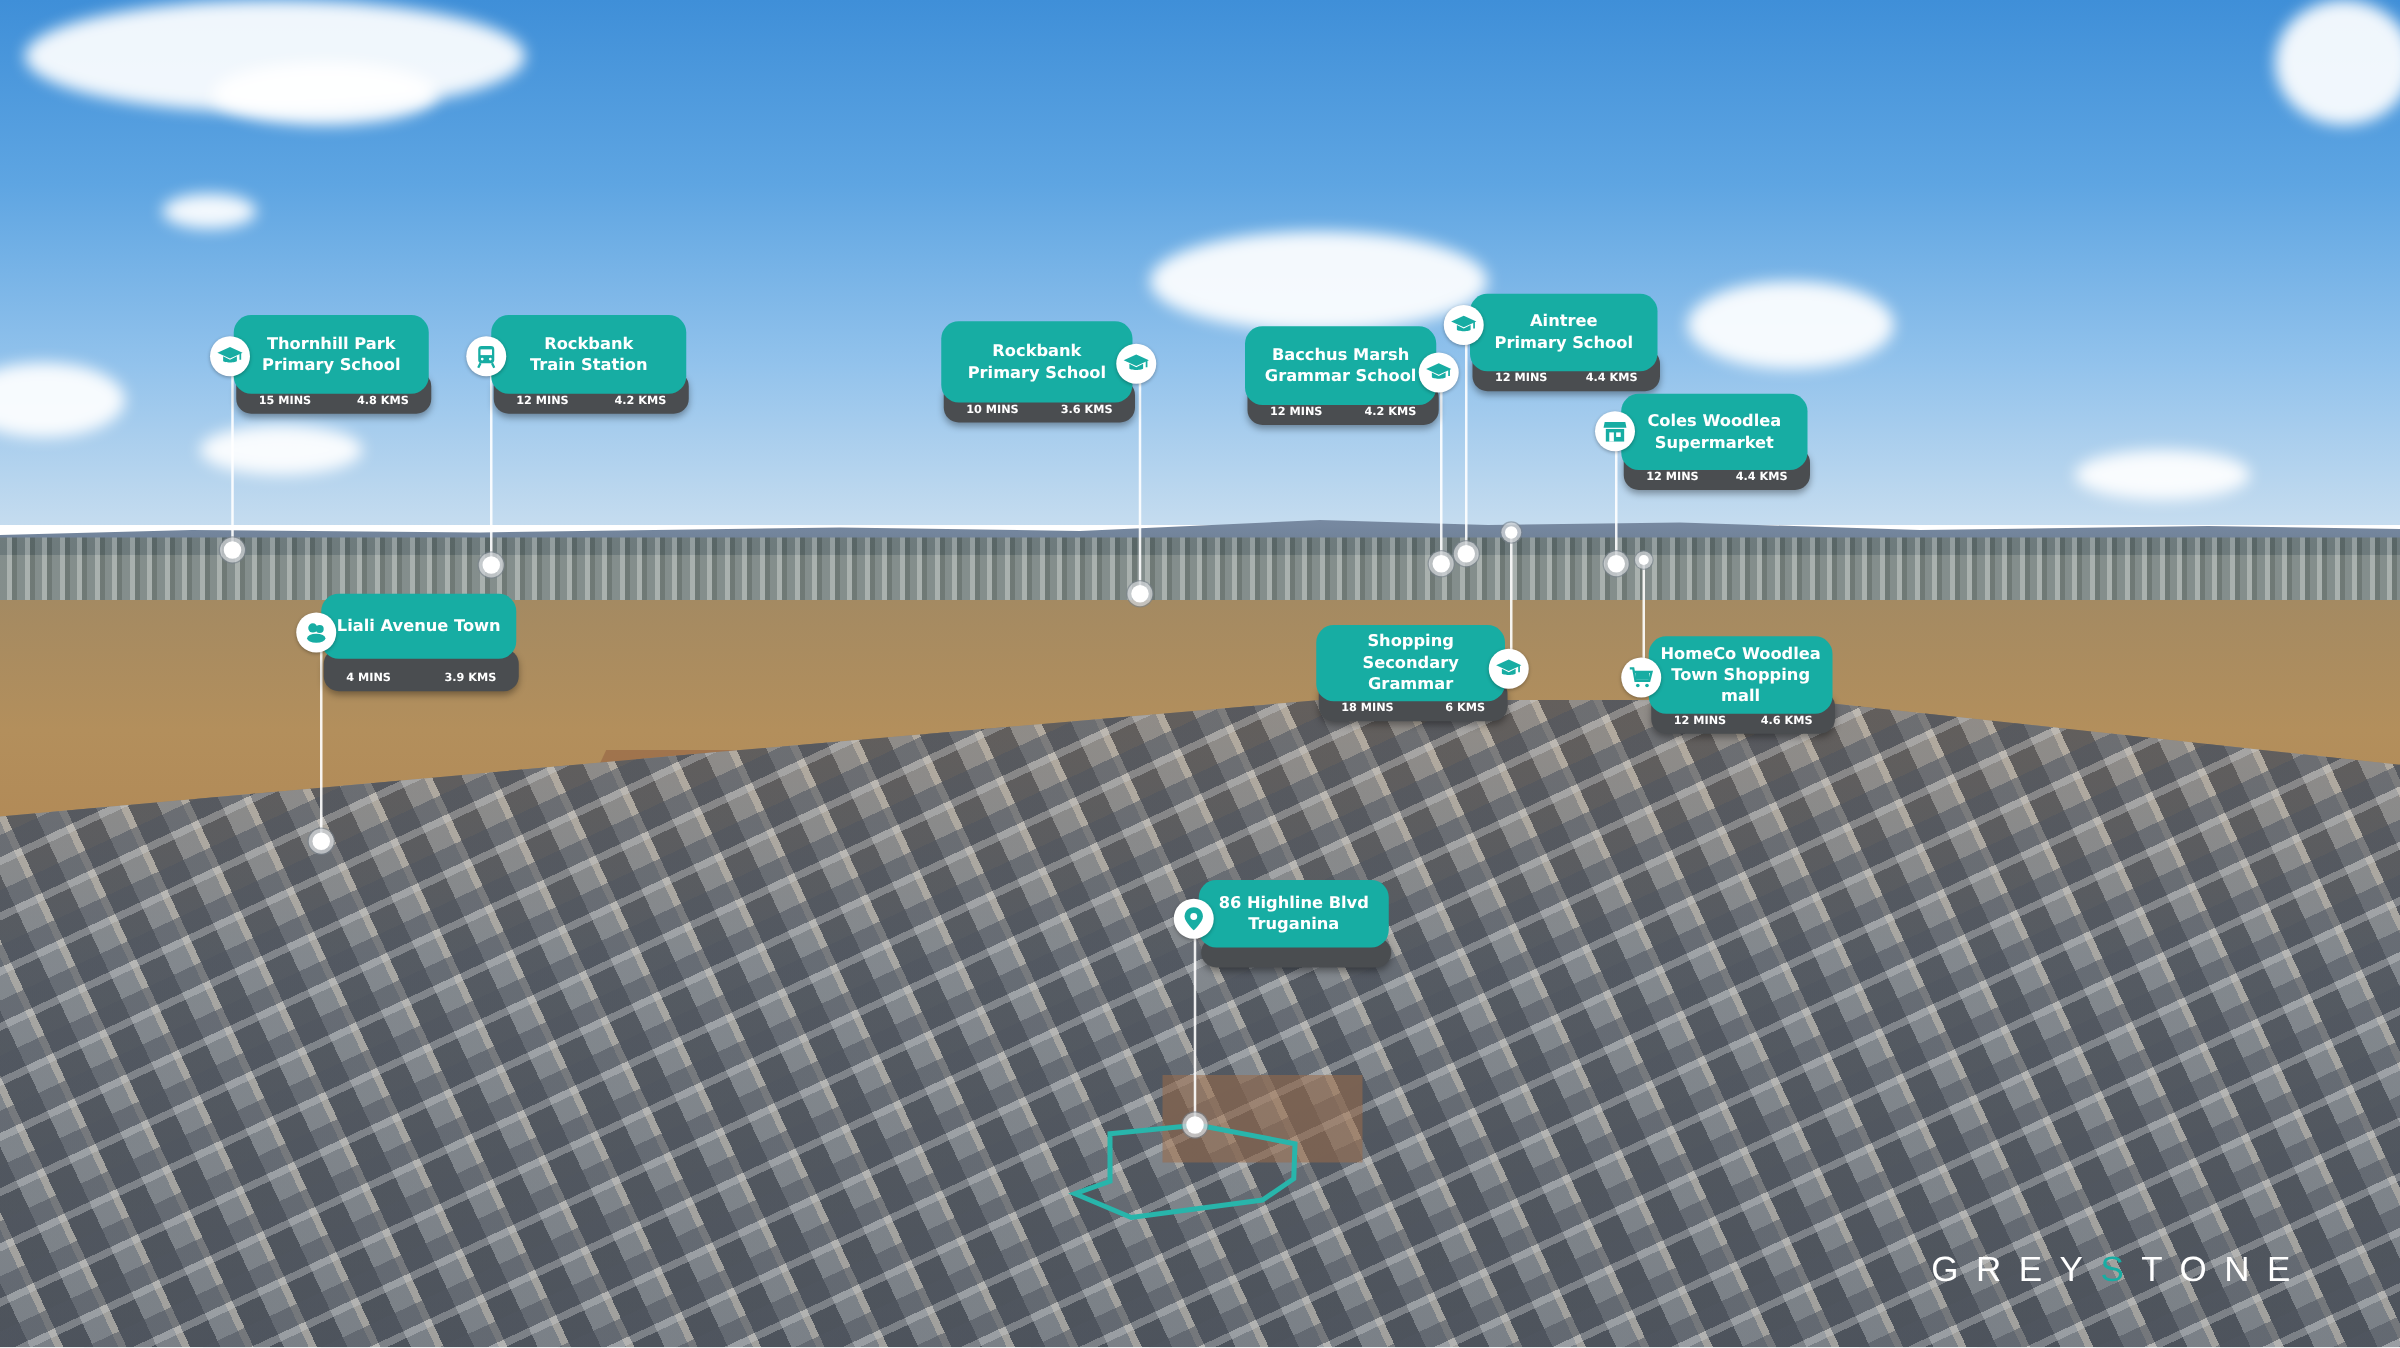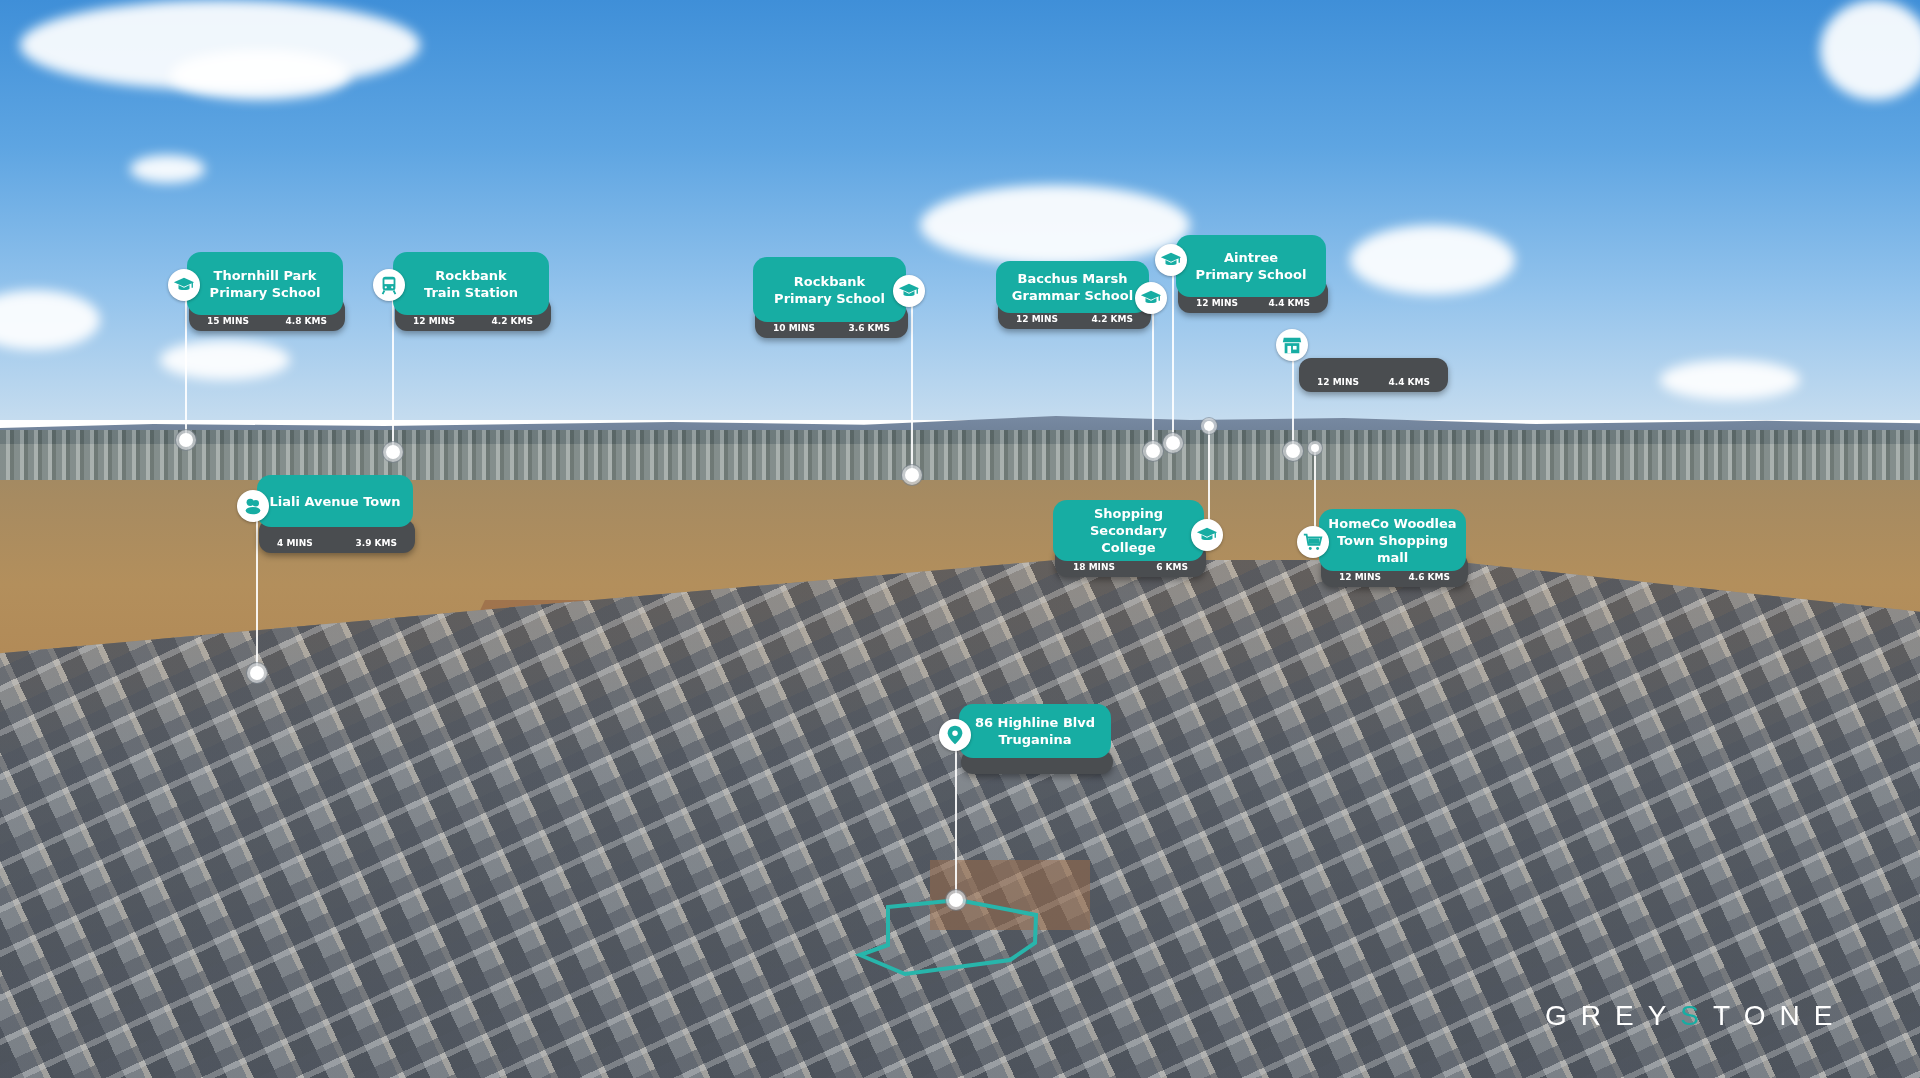--- a/index.html
+++ b/index.html
@@ -146,21 +146,21 @@
     </div>
 </div>
 <div class="icon-circle" style="left:909px;top:291px;">
   <svg viewBox="0 0 24 24">
       <path d="M12 4 L23 9 L12 14 L1 9 Z" fill="#17ada3"></path>
       <path d="M6 12 v4 c0 2 12 2 12 0 v-4 l-6 3 z" fill="#17ada3"></path>
       <path d="M21 9 v6" stroke="#17ada3" stroke-width="1.5"></path>
     </svg>
 </div>
 
-<div class="poi" style="left:996px;top:261px;width:153px;height:68px;">
+<div class="poi" style="left:996px;top:261px;width:153px;height:79px;">
   <div class="card">
       <div>
         <div>Bacchus Marsh</div>
         <div>Grammar School</div>
       </div>
     </div>
   <div class="foot">
       <span>12 MINS</span>
       <span>4.2 KMS</span>
     </div>
@@ -187,20 +187,26 @@
 </div>
 <div class="icon-circle" style="left:1171px;top:260px;">
   <svg viewBox="0 0 24 24">
       <path d="M12 4 L23 9 L12 14 L1 9 Z" fill="#17ada3"></path>
       <path d="M6 12 v4 c0 2 12 2 12 0 v-4 l-6 3 z" fill="#17ada3"></path>
       <path d="M21 9 v6" stroke="#17ada3" stroke-width="1.5"></path>
     </svg>
 </div>
 
 <div class="poi" style="left:1297px;top:315px;width:149px;height:77px;">
+  <div class="card">
+      <div>
+        <div>Coles Woodlea</div>
+        <div>Supermarket</div>
+      </div>
+    </div>
   <div class="foot">
       <span>12 MINS</span>
       <span>4.4 KMS</span>
     </div>
 </div>
 <div class="icon-circle" style="left:1292px;top:345px;">
   <svg viewBox="0 0 24 24">
       <path d="M3 4 h18 l1 5 h-20 z" fill="#17ada3"></path>
       <rect x="4" y="10" width="16" height="11" fill="#17ada3"></rect>
       <rect x="7" y="13" width="4" height="8" fill="#fff"></rect>
@@ -224,21 +230,21 @@
       <circle cx="9" cy="8" r="4" fill="#17ada3"></circle>
       <circle cx="15" cy="9" r="3.5" fill="#17ada3"></circle>
       <ellipse cx="12" cy="17" rx="8" ry="4" fill="#17ada3"></ellipse>
     </svg>
 </div>
 
 <div class="poi" style="left:1053px;top:500px;width:151px;height:77px;">
   <div class="card">
       <div>
         <div>Shopping</div>
-        <div>Secondary College</div>
+        <div>Secondary Grammar</div>
       </div>
     </div>
   <div class="foot">
       <span>18 MINS</span>
       <span>6 KMS</span>
     </div>
 </div>
 <div class="icon-circle" style="left:1207px;top:535px;">
   <svg viewBox="0 0 24 24">
       <path d="M12 4 L23 9 L12 14 L1 9 Z" fill="#17ada3"></path>

